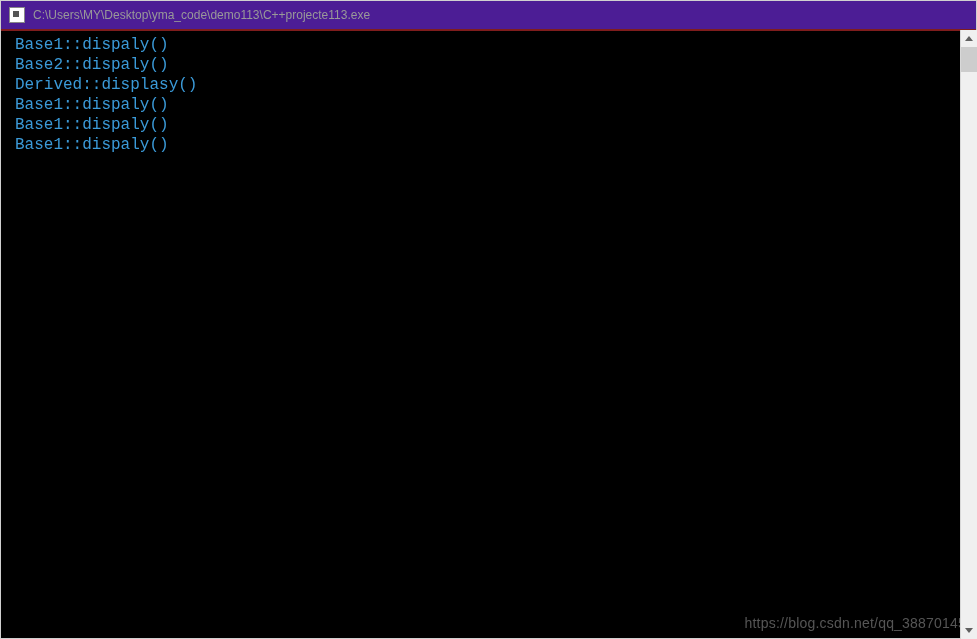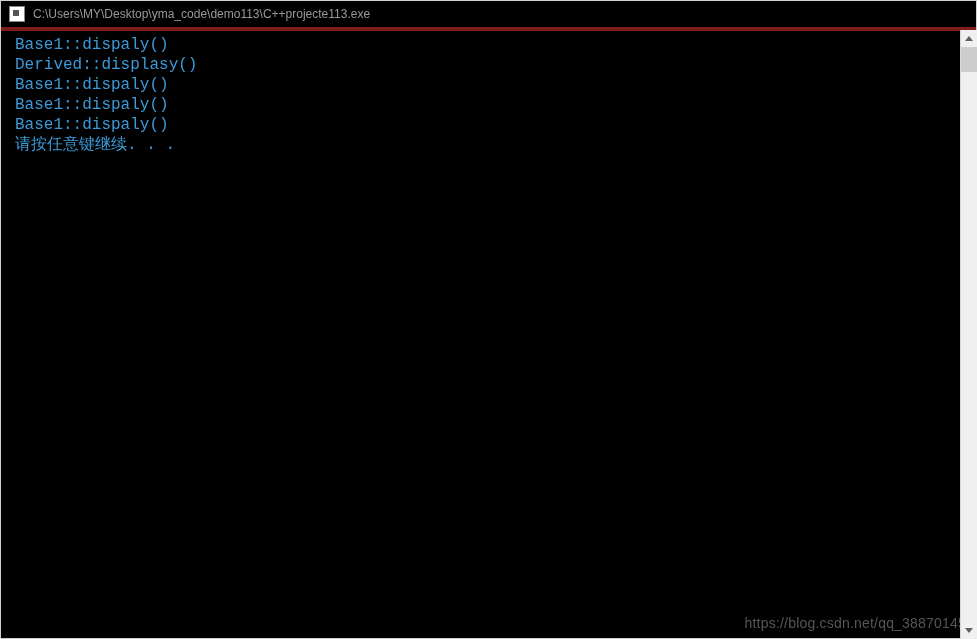--- a/index.html
+++ b/index.html
@@ -17,25 +17,25 @@
     }
     .window {
       width: 100%;
       height: 100%;
       border: 1px solid #d0d0d0;
       display: flex;
       flex-direction: column;
     }
     .titlebar {
       height: 30px;
-      background: #000000;
+      background: #4c1d95;
       display: flex;
       align-items: center;
       padding-left: 8px;
-      border-bottom: 4px solid #7f1d1d;
+      border-bottom: 2px solid #7f1d1d;
     }
     .titlebar-icon {
       width: 16px;
       height: 16px;
       margin-right: 8px;
       border: 1px solid #888888;
       background: #ffffff;
       position: relative;
     }
     .titlebar-icon::after {
@@ -125,25 +125,25 @@
 </head>
 <body>
 
 <div class="window">
   <div class="titlebar">
     <div class="titlebar-icon"></div>
     <div class="titlebar-text">C:\Users\MY\Desktop\yma_code\demo113\C++projecte113.exe</div>
   </div>
   <div class="console">
     <div class="console-line">Base1::dispaly()</div>
+    <div class="console-line">Base2::dispaly()</div>
     <div class="console-line">Derived::displasy()</div>
     <div class="console-line">Base1::dispaly()</div>
     <div class="console-line">Base1::dispaly()</div>
     <div class="console-line">Base1::dispaly()</div>
-    <div class="console-line">请按任意键继续. . .</div>
     <div class="watermark">https://blog.csdn.net/qq_38870145</div>
   </div>
   <div class="scrollbar">
     <div class="scroll-btn">
       <div class="scroll-arrow-up"></div>
     </div>
     <div class="scroll-track">
       <div class="scroll-thumb"></div>
     </div>
     <div class="scroll-btn">

